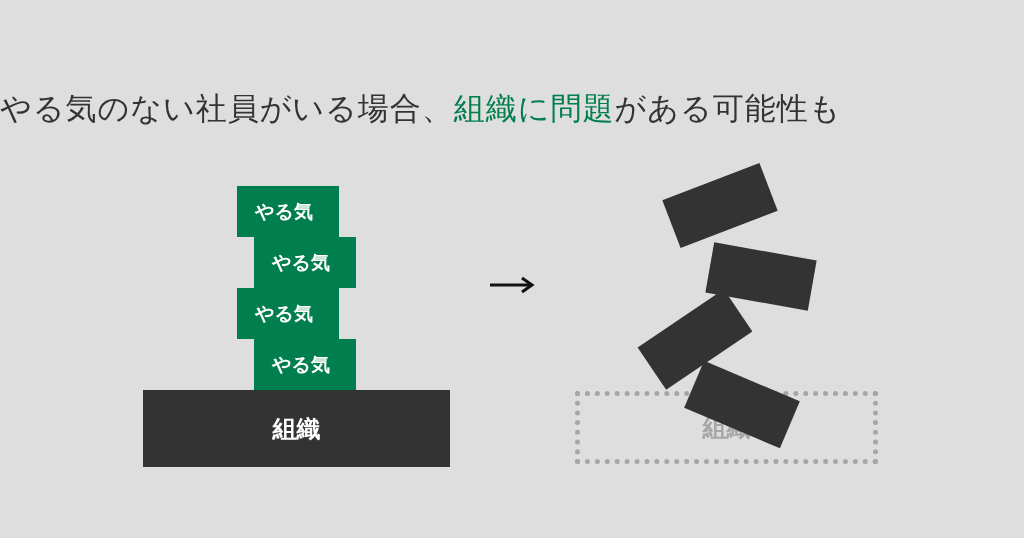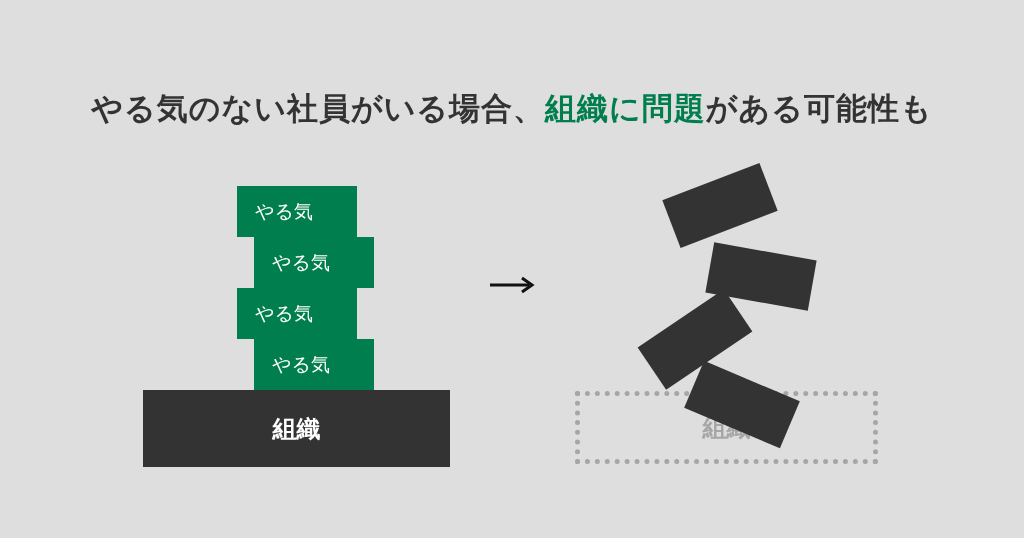--- a/index.html
+++ b/index.html
@@ -1,22 +1,22 @@
 <!DOCTYPE html>
 <html><head>
 <meta charset="utf-8">
 <style>
   html, body { margin:0; padding:0; }
   body { width:1024px; height:538px; background:#dedede; position:relative; overflow:hidden;
          font-family:"DejaVu Sans", "Liberation Sans", sans-serif; }
-  .title { position:absolute; left:0; top:88px; width:1024px; text-align:center;
-           font-size:31px; font-weight:bold; color:#333333; letter-spacing:1px; }
+  .title { position:absolute; left:0; top:88px; width:1024px; 
+           font-size:31px; font-weight:normal; color:#333333; letter-spacing:1px; }
   .title .hl { color:#007e4e; }
-  .block { position:absolute; background:#007e4e; color:#ffffff; font-weight:normal; font-size:19px;
-           width:120px; height:51px; box-sizing:border-box; display:flex; align-items:center; }
+  .block { position:absolute; background:#007e4e; color:#ffffff; font-weight:bold; font-size:19px;
+           width:102px; height:51px; box-sizing:border-box; display:flex; align-items:center; }
   .b1 { left:237px; top:186px; padding-left:18px; }
   .b2 { left:254px; top:237px; padding-left:18px; }
   .b3 { left:237px; top:288px; padding-left:18px; }
   .b4 { left:254px; top:339px; padding-left:18px; }
   .org { position:absolute; left:143px; top:390px; width:307px; height:77px; background:#333333;
          color:#ffffff; font-weight:bold; font-size:24px; display:flex; align-items:center; justify-content:center; }
   .arrow { position:absolute; left:489px; top:273px; width:48px; height:24px; }
   .ghost { position:absolute; left:575px; top:391px; width:303px; height:73px; box-sizing:border-box;
            border:5px dotted #a6a6a6; color:#a6a6a6; font-weight:bold; font-size:24px;
            display:flex; align-items:center; justify-content:center; }

